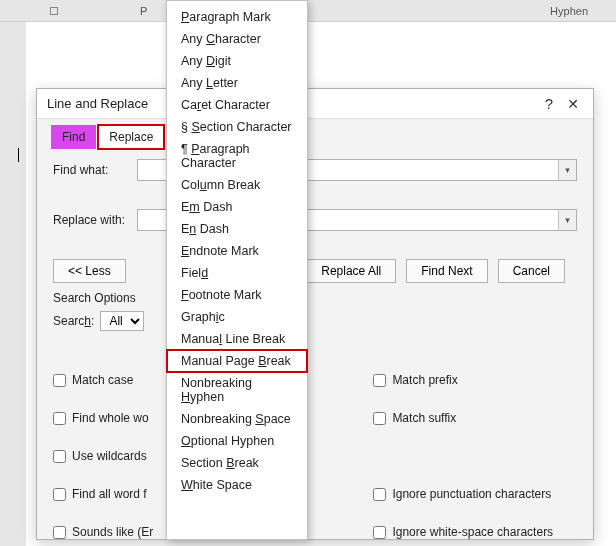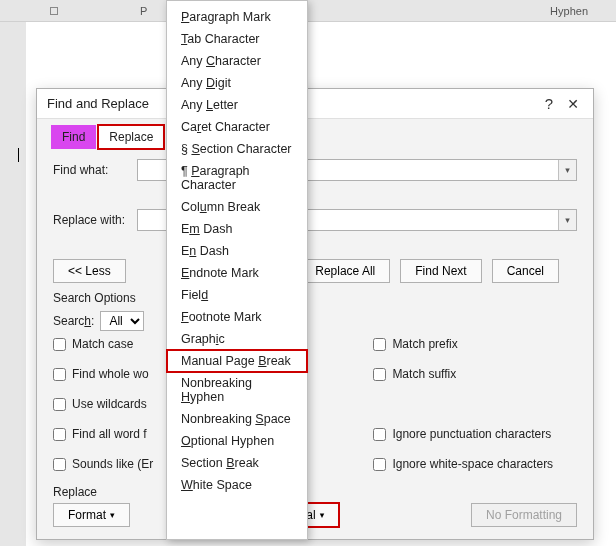--- a/index.html
+++ b/index.html
@@ -17,28 +17,28 @@
   .dlg-close { width:24px; text-align:center; font-size:14px; color:#333; cursor:pointer; }
   .tabs { display:flex; gap:2px; padding:6px 8px 0 14px; background:#f3f3f3; }
   .tab { padding:4px 10px; font-size:12px; background:#d946ef; border:1px solid transparent; cursor:pointer; }
   .tab.active { background:#fff; border:1px solid #c0c0c0; border-bottom:1px solid #fff; }
   .hl-red { outline:2px solid #c00; outline-offset:-1px; }
   .body-area { padding:10px 16px 2px 16px; position:relative; }
   .row { display:flex; align-items:center; margin-bottom:28px; gap:6px; }
   .row label { width:78px; text-align:left; }
   .txt { flex:1; height:22px; border:1px solid #b0b0b0; background:#fff; position:relative; }
   .txt .drop { position:absolute; right:0; top:0; width:18px; height:100%; border-left:1px solid #c0c0c0; background:#f0f0f0; display:flex; align-items:center; justify-content:center; font-size:9px; color:#555; }
-  .btnrow { display:flex; gap:10px; margin:6px 18px 8px 0; }
+  .btnrow { display:flex; gap:10px; margin:6px 12px 8px 0; }
   .btn { height:24px; padding:0 14px; background:#fafafa; border:1px solid #b0b0b0; font-size:12px; cursor:pointer; display:inline-flex; align-items:center; }
   .btn.disabled { color:#a0a0a0; background:#f0f0f0; }
   .btn .chev { margin-left:4px; font-size:9px; }
   .opts-title { margin:4px 0 6px 0; }
   .opts-row { display:flex; align-items:center; gap:6px; margin-bottom:6px; }
   .opts-grid { display:flex; gap:80px; }
-  .col { display:flex; flex-direction:column; gap:16px; }
+  .col { display:flex; flex-direction:column; gap:24px;margin-top:36px; }
   .chk { display:flex; align-items:center; gap:6px; }
   .chk input { width:13px; height:13px; }
   .sel { height:20px; border:1px solid #b0b0b0; background:#fff; font-size:12px; padding:0 4px; }
   .section-label { margin:14px 0 4px 0; }
   .bottom-btns { display:flex; gap:8px; margin-top:2px;justify-content:space-between; }
   .menu { position:absolute; left:166px; top:0; width:142px; height:540px; background:#fff; border:1px solid #c0c0c0; box-shadow:2px 2px 8px rgba(0,0,0,0.25); z-index:50; padding:5px 0; }
   .menu-item { padding:4px 14px; font-size:12.5px; cursor:pointer; }
   u { text-decoration: underline; }
 </style>
 </head>
@@ -49,21 +49,21 @@
   <span class="ribbon-label" style="left:140px;">P</span>
   <span class="ribbon-label" style="right:28px;">Hyphen</span>
 </div>
 
 <div class="doc-bg"></div>
 <div class="doc-margin"></div>
 <div class="cursor"></div>
 
 <div class="dlg">
   <div class="dlg-title">
-    <span class="dlg-title-text">Find and Replace</span>
+    <span class="dlg-title-text">Line and Replace</span>
     <span class="dlg-help">?</span>
     <span class="dlg-close">✕</span>
   </div>
   <div class="tabs">
     <div class="tab">Find</div>
     <div class="tab active hl-red">Replace</div>
   </div>
 
   <div class="body-area">
     <div class="row">
@@ -151,33 +151,33 @@
           <span>Special</span>
           <span class="chev">▾</span>
         </button>
       <button class="btn disabled">No Formatting</button>
     </div>
   </div>
 </div>
 
 <div class="menu" id="special-menu">
     <div class="menu-item"><u>P</u>aragraph Mark</div>
-    <div class="menu-item"><u>T</u>ab Character</div>
     <div class="menu-item">Any <u>C</u>haracter</div>
     <div class="menu-item">Any <u>D</u>igit</div>
     <div class="menu-item">Any <u>L</u>etter</div>
     <div class="menu-item">Ca<u>r</u>et Character</div>
     <div class="menu-item">§ <u>S</u>ection Character</div>
     <div class="menu-item">¶ <u>P</u>aragraph Character</div>
     <div class="menu-item">Col<u>u</u>mn Break</div>
     <div class="menu-item">E<u>m</u> Dash</div>
     <div class="menu-item">E<u>n</u> Dash</div>
     <div class="menu-item"><u>E</u>ndnote Mark</div>
     <div class="menu-item">Fiel<u>d</u></div>
     <div class="menu-item"><u>F</u>ootnote Mark</div>
     <div class="menu-item">Graph<u>i</u>c</div>
+    <div class="menu-item">Manua<u>l</u> Line Break</div>
     <div class="menu-item hl-red">Manual Page <u>B</u>reak</div>
     <div class="menu-item">Nonbreaking <u>H</u>yphen</div>
     <div class="menu-item">Nonbreaking <u>S</u>pace</div>
     <div class="menu-item"><u>O</u>ptional Hyphen</div>
     <div class="menu-item">Section <u>B</u>reak</div>
     <div class="menu-item"><u>W</u>hite Space</div>
   </div>
 
 </body></html>

